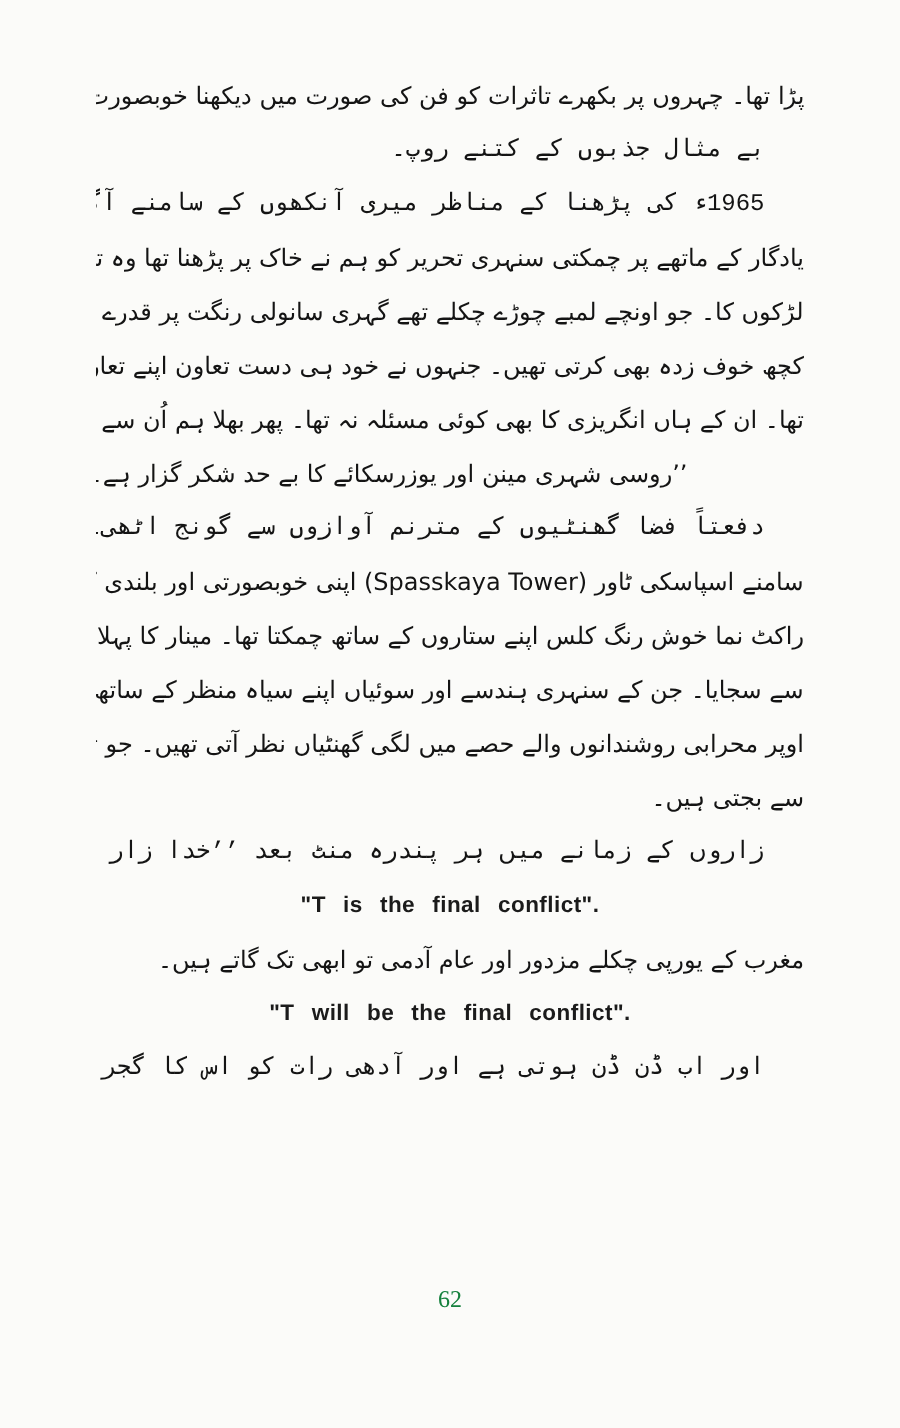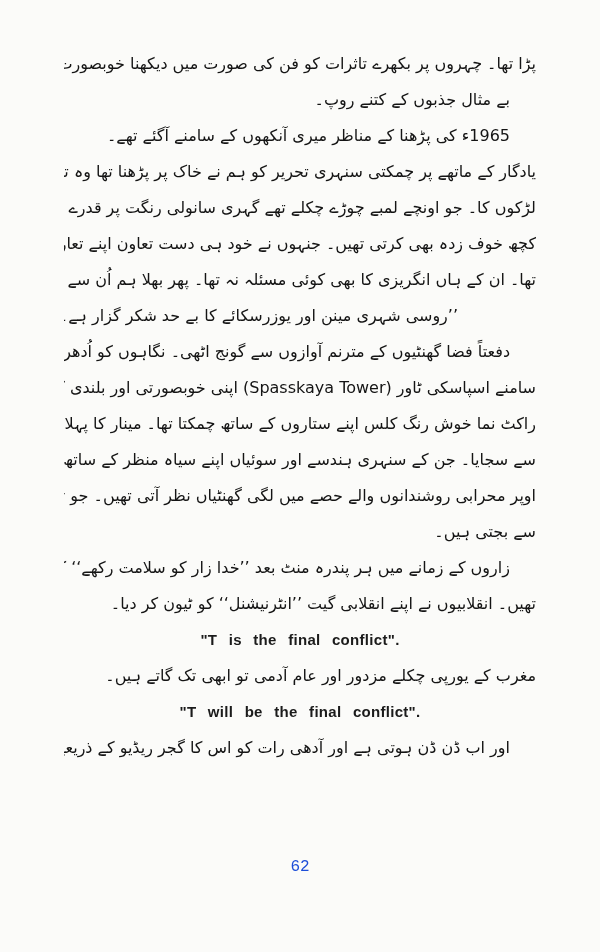--- a/index.html
+++ b/index.html
@@ -38,43 +38,44 @@
     height: 36px;
     white-space: nowrap;
     overflow: hidden;
     letter-spacing: 0px;
   }
   .line.full {
     
   }
   .line.indent {
     padding-right: 26px;
+    font-family: Liberation Mono, monospace;
   }
   .line.quote {
     padding-right: 78px;
   }
   .line.english {
     direction: ltr;
     text-align: center;
     font-family: "Liberation Sans", sans-serif;
     font-weight: bold;
     font-size: 15px;
     word-spacing: 7px;
     letter-spacing: 0.3px;
     color: #1b1b1b;
   }
   .page-number {
     position: absolute;
     left: 0;
     right: 0;
     top: 858px;
     text-align: center;
-    font-family: Liberation Mono, monospace;
+    font-family: Liberation Serif, serif;
     font-size: 16px;
-    color: #1d4ed8;
+    color: #15803d;
   }
 </style>
 </head>
 <body>
 
 <div class="scan-page">
 
   <div class="text-block">
     <div class="line">پڑا تھا۔ چہروں پر بکھرے تاثرات کو فن کی صورت میں دیکھنا خوبصورت تھا۔</div>
     <div class="line indent">بے مثال جذبوں کے کتنے روپ۔</div>
@@ -84,21 +85,20 @@
     <div class="line full">کچھ خوف زدہ بھی کرتی تھیں۔ جنہوں نے خود ہی دست تعاون اپنے تعارفوں کے ساتھ بڑھایا</div>
     <div class="line full">تھا۔ ان کے ہاں انگریزی کا بھی کوئی مسئلہ نہ تھا۔ پھر بھلا ہم اُن سے کیوں نہ پوچھتے کہ یہ کیا لکھا</div>
     <div class="line quote">’’روسی شہری مینن اور یوزرسکائے کا بے حد شکر گزار ہے۔‘‘</div>
     <div class="line full indent">دفعتاً فضا گھنٹیوں کے مترنم آوازوں سے گونج اٹھی۔ نگاہوں کو اُدھر اُدھر دوڑایا۔ عین</div>
     <div class="line full">سامنے اسپاسکی ٹاور (Spasskaya Tower) اپنی خوبصورتی اور بلندی کے ساتھ نظر آیا تھا۔</div>
     <div class="line full">راکٹ نما خوش رنگ کلس اپنے ستاروں کے ساتھ چمکتا تھا۔ مینار کا پہلا حصہ اپنی چہار سمت کلاکوں</div>
     <div class="line full">سے سجایا۔ جن کے سنہری ہندسے اور سوئیاں اپنے سیاہ منظر کے ساتھ چمکتی ہیں۔ اُس سے</div>
     <div class="line full">اوپر محرابی روشندانوں والے حصے میں لگی گھنٹیاں نظر آتی تھیں۔ جو تیس (30) ہیں اور ہتھوڑوں</div>
     <div class="line">سے بجتی ہیں۔</div>
     <div class="line full indent">زاروں کے زمانے میں ہر پندرہ منٹ بعد ’’خدا زار کو سلامت رکھے‘‘ کی صدائیں گونجتی</div>
-    <div class="line">تھیں۔ انقلابیوں نے اپنے انقلابی گیت ’’انٹرنیشنل‘‘ کو ٹیون کر دیا۔</div>
     <div class="line english">"T is the final conflict".</div>
     <div class="line">مغرب کے یورپی چکلے مزدور اور عام آدمی تو ابھی تک گاتے ہیں۔</div>
     <div class="line english">"T will be the final conflict".</div>
     <div class="line full indent">اور اب ڈن ڈن ہوتی ہے اور آدھی رات کو اس کا گجر ریڈیو کے ذریعے پوری دنیا</div>
   </div>
 
   <div class="page-number">62</div>
 
 </div>
 

